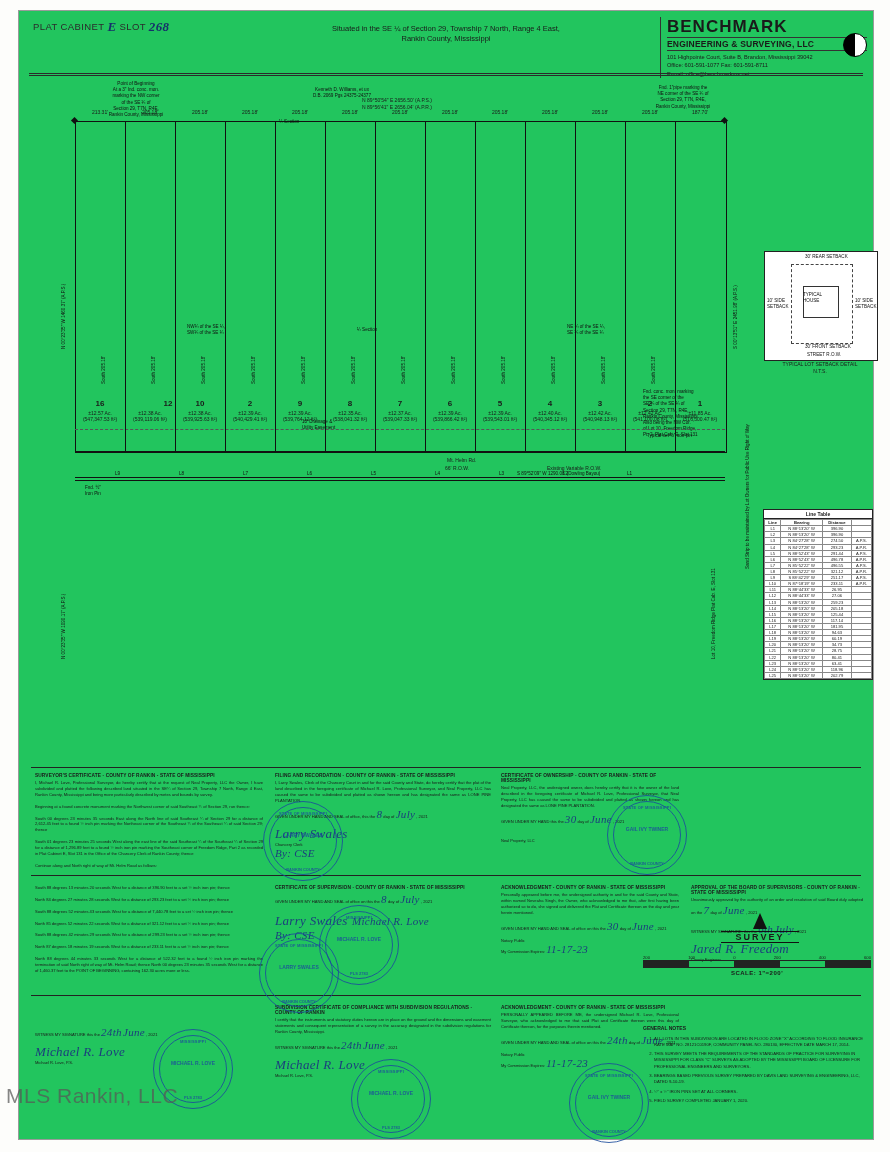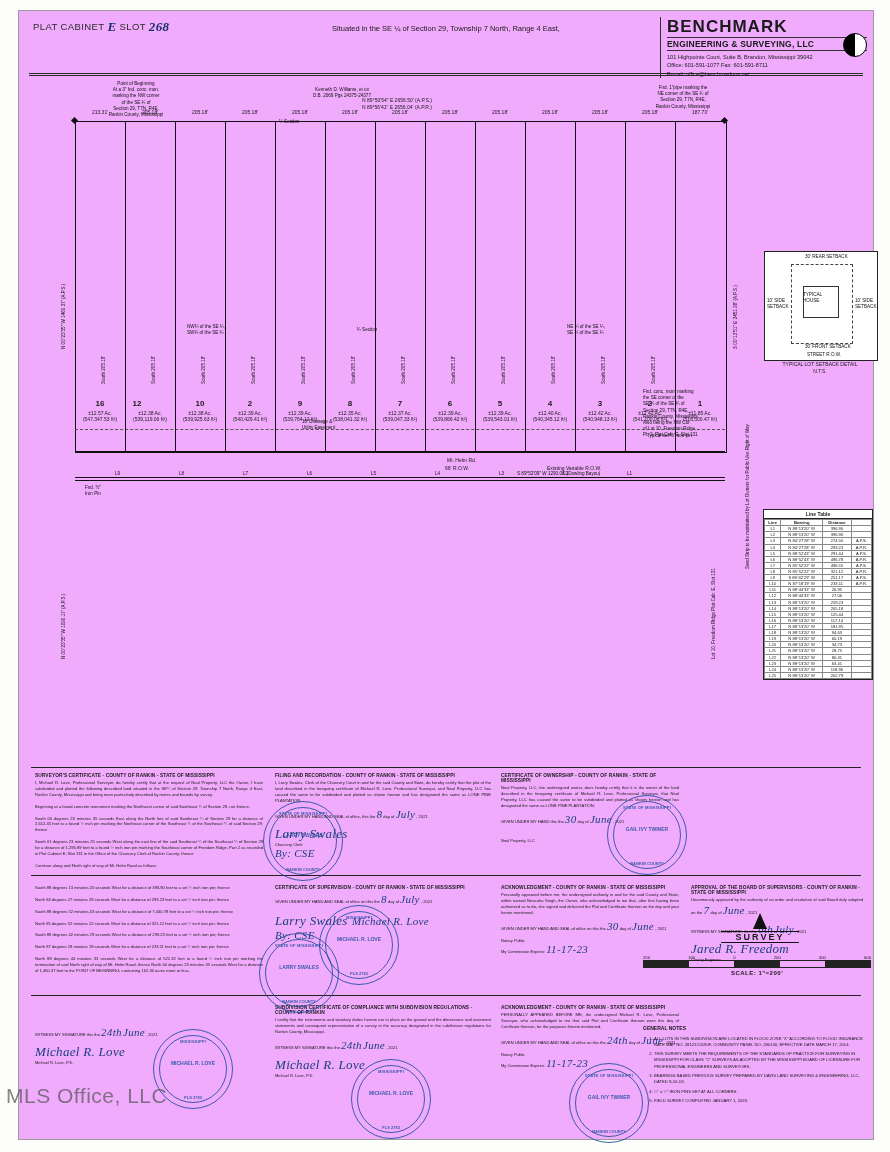--- a/index.html
+++ b/index.html
@@ -1,18 +1,18 @@
 <!DOCTYPE html>
 <html><head>
 <meta charset="utf-8">
 <style>
   html,body{margin:0;padding:0;background:#ffffff;}
   body{width:890px;height:1152px;position:relative;font-family:"Liberation Serif",serif;color:#1a1a1a;overflow:hidden;}
   .page{position:absolute;inset:0;background:#fdfdfb;}
-  .sheet{position:absolute;left:18px;top:10px;width:854px;height:1128px;border:1px solid #9a9a9a;background:#f0abfc;}
+  .sheet{position:absolute;left:18px;top:10px;width:854px;height:1128px;border:1px solid #9a9a9a;background:#22c55e;}
 
   
   .hdr-left{position:absolute;left:14px;top:8px;font-family:"Liberation Sans",sans-serif;font-size:9.5px;letter-spacing:.4px;color:#2b2b2b;}
   .hdr-hand{font-family:"Liberation Serif",serif;font-size:13px;font-weight:bold;font-style:italic;color:#16306b;vertical-align:-1px;}
   .title{position:absolute;left:0;right:0;top:10px;text-align:center;}
   .title h1{margin:0;font-family:"Liberation Serif",serif;font-style:italic;font-weight:bold;font-size:25px;letter-spacing:.5px;}
   .title .sub{font-size:7.5px;margin-top:3px;line-height:1.35;font-family:"Liberation Sans",sans-serif;}
   .bmk{position:absolute;right:6px;top:6px;width:200px;text-align:left;border-left:1px solid #333;padding-left:6px;}
   .bmk .b1{font-family:"Liberation Sans",sans-serif;font-weight:bold;font-size:17px;letter-spacing:1px;}
   .bmk .b2{font-family:"Liberation Sans",sans-serif;font-weight:bold;font-size:8.5px;letter-spacing:.2px;border-top:1px solid #333;border-bottom:1px solid #333;padding:1px 0;}
@@ -90,20 +90,21 @@
     <div class="hdr-left">
       <span>PLAT CABINET</span>
       <span class="hdr-hand">E</span>
       <span>SLOT</span>
       <span class="hdr-hand">268</span>
     </div>
 
     <div class="title">
       <div class="sub">
         <div>Situated in the SE ¼ of Section 29, Township 7 North, Range 4 East,</div>
+        <div>Rankin County, Mississippi</div>
       </div>
     </div>
 
     <div class="bmk">
       <div class="b1">BENCHMARK</div>
       <div class="b2">ENGINEERING &amp; SURVEYING, LLC</div>
       <div class="b3">
         <div>101 Highpointe Court, Suite B, Brandon, Mississippi 39042</div>
         <div>Office: 601-591-1077    Fax: 601-591-8711</div>
         <div>E-mail: office@benchmarkms.net</div>
@@ -195,21 +196,21 @@
           <div class="dim-top" style="left: 378px; width: 50px;">205.18'</div>
           <div class="dim-top" style="left: 428px; width: 50px;">205.18'</div>
           <div class="dim-top" style="left: 478px; width: 50px;">205.18'</div>
           <div class="dim-top" style="left: 528px; width: 50px;">205.18'</div>
           <div class="dim-top" style="left: 578px; width: 50px;">205.18'</div>
           <div class="dim-top" style="left: 628px; width: 50px;">187.70'</div>
         </div>
       <div id="lot-labels">
           <div class="lotnum" style="left: 33px;">16</div>
           <div class="lotac" style="left: 30px;"><span>±12.57 Ac.</span><br><span>(547,347.53 ft²)</span></div>
-          <div class="lotnum" style="left: 70px;">12</div>
+          <div class="lotnum" style="left: 101px;">12</div>
           <div class="lotac" style="left: 80px;"><span>±12.38 Ac.</span><br><span>(539,119.06 ft²)</span></div>
           <div class="lotnum" style="left: 133px;">10</div>
           <div class="lotac" style="left: 130px;"><span>±12.38 Ac.</span><br><span>(539,925.63 ft²)</span></div>
           <div class="lotnum" style="left: 183px;">2</div>
           <div class="lotac" style="left: 180px;"><span>±12.39 Ac.</span><br><span>(540,429.41 ft²)</span></div>
           <div class="lotnum" style="left: 233px;">9</div>
           <div class="lotac" style="left: 230px;"><span>±12.39 Ac.</span><br><span>(539,764.12 ft²)</span></div>
           <div class="lotnum" style="left: 283px;">8</div>
           <div class="lotac" style="left: 280px;"><span>±12.35 Ac.</span><br><span>(538,041.32 ft²)</span></div>
           <div class="lotnum" style="left: 333px;">7</div>
@@ -665,14 +666,14 @@
             <li>ALL LOTS IN THIS SUBDIVISION ARE LOCATED IN FLOOD ZONE "X" ACCORDING TO FLOOD INSURANCE RATE MAP NO. 28121C0190F, COMMUNITY PANEL NO. 280130, EFFECTIVE DATE MARCH 17, 2014.</li>
             <li>THIS SURVEY MEETS THE REQUIREMENTS OF THE STANDARDS OF PRACTICE FOR SURVEYING IN MISSISSIPPI FOR CLASS "C" SURVEYS AS ADOPTED BY THE MISSISSIPPI BOARD OF LICENSURE FOR PROFESSIONAL ENGINEERS AND SURVEYORS.</li>
             <li>BEARINGS BASED PREVIOUS SURVEY PREPARED BY DAVIS LAND SURVEYING &amp; ENGINEERING, LLC, DATED 9-10-19.</li>
             <li>½" x ½" IRON PINS SET AT ALL CORNERS.</li>
             <li>FIELD SURVEY COMPLETED JANUARY 1, 2020.</li>
           </ol>
       </div>
     </div>
   </div>
 
-  <div class="wm">MLS Office, LLC</div>
+  <div class="wm">MLS Rankin, LLC</div>
 </div>
 
 </body></html>

